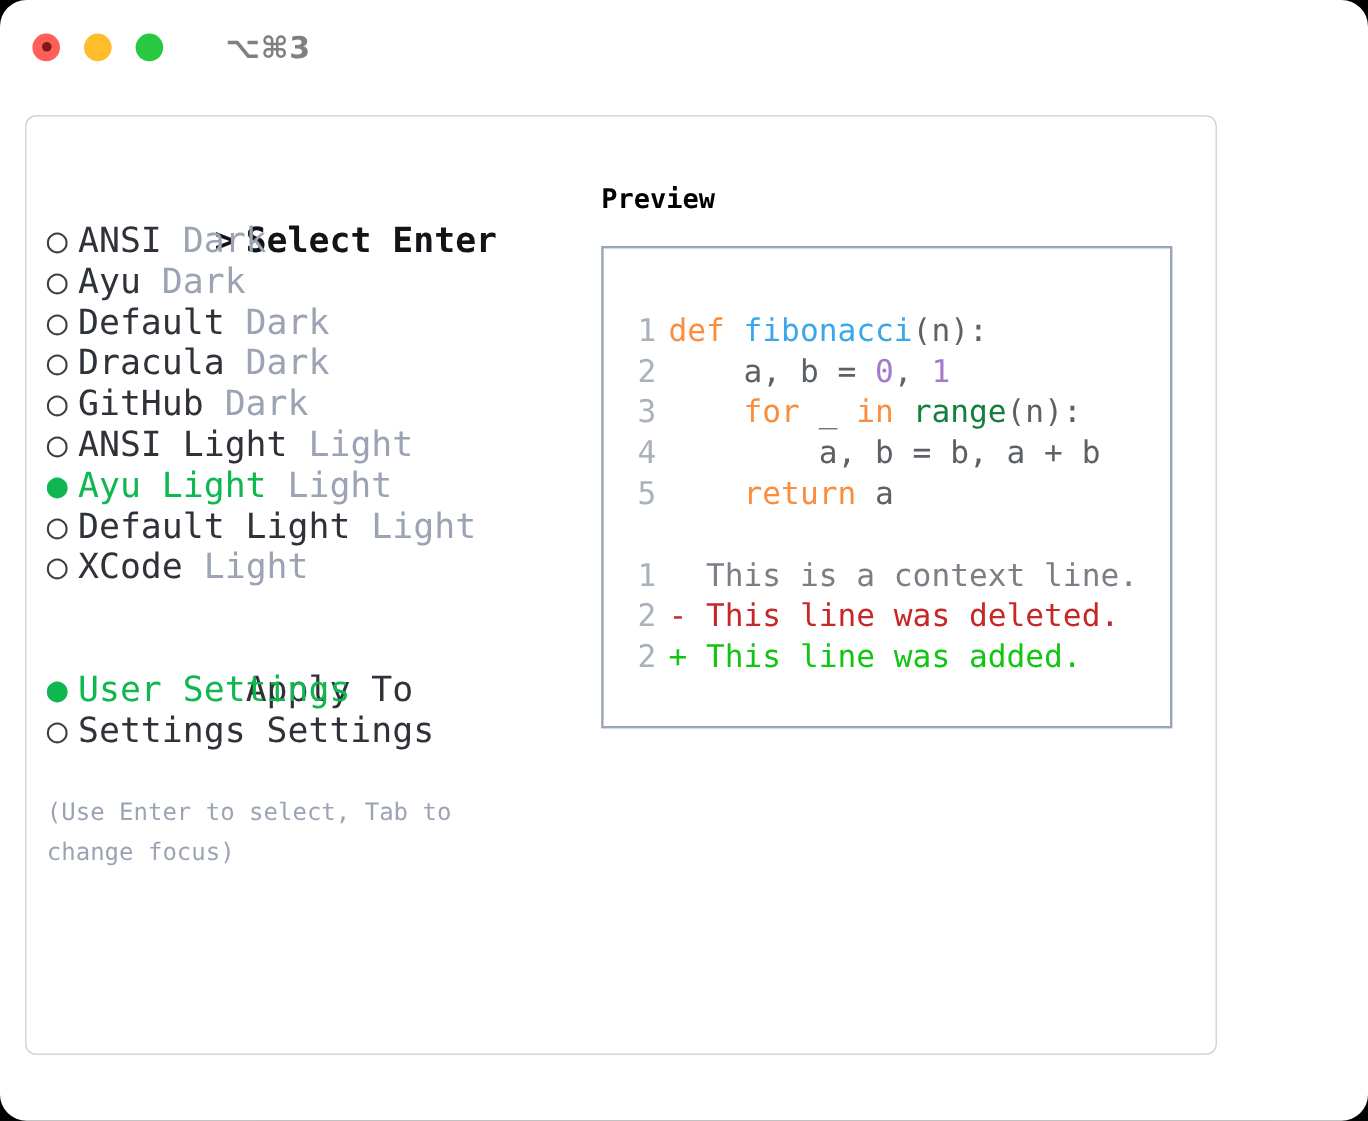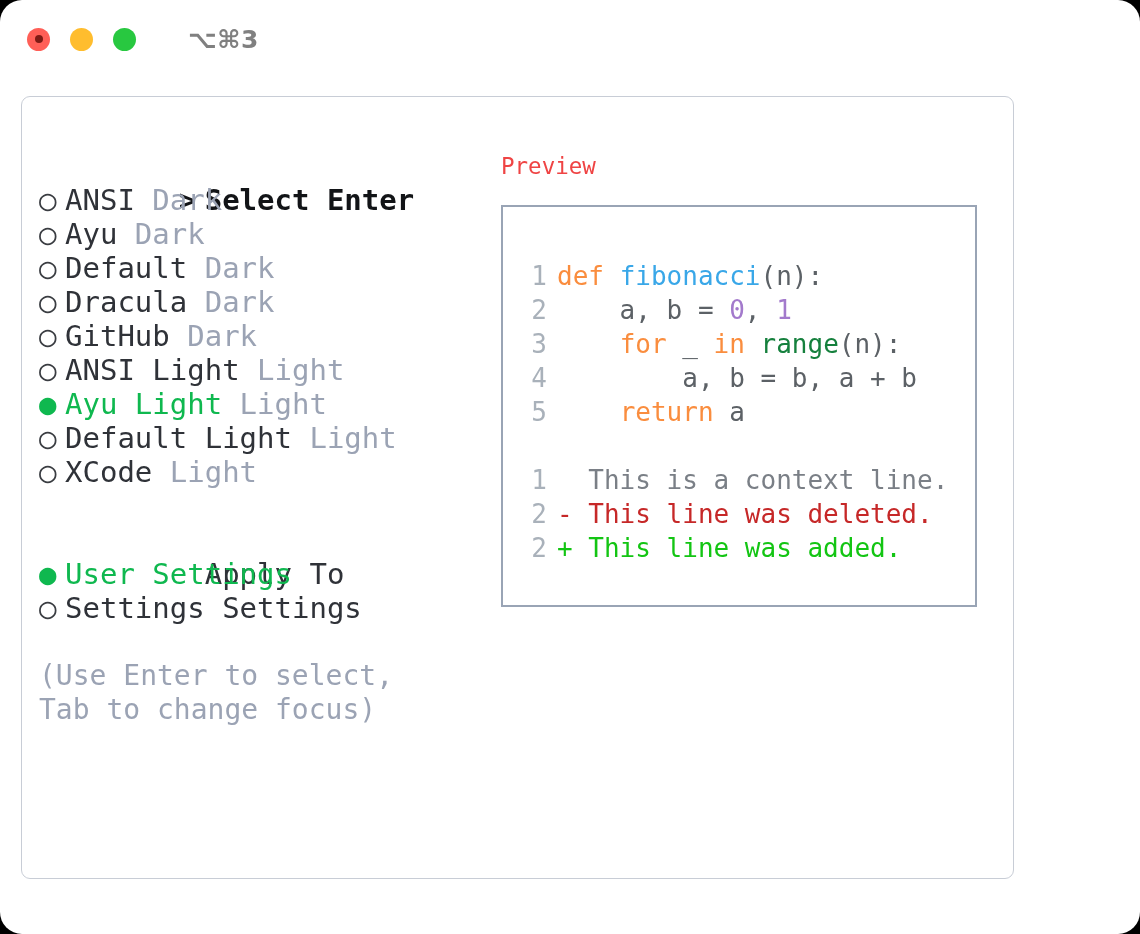--- a/index.html
+++ b/index.html
@@ -115,32 +115,32 @@
   .marker.dot-full  { color: #0fb84f; }
   .label.selected   { color: #0fb84f; }
   .variant {
     color: #9ba3b4;
   }
 
   .spacer { height: 34px; }
 
   #hint {
     margin-top: 34px;
-    font-size: 28px;
+    font-size: 20px;
     line-height: 34px;
     color: #9ba3b4;
     width: 400px;
     white-space: pre-wrap;
   }
 
   
   #preview-title {
     font-size: 22.5px;
-    font-weight: 400;
-    color: #ef4444;
+    font-weight: 700;
+    color: #000000;
     line-height: 34px;
     height: 34px;
   }
   #preview-box {
     margin-top: 22px;
     width: 476px;
     height: 402px;
     border: 2px solid #99a4b5;
     box-sizing: border-box;
     background: #ffffff;

